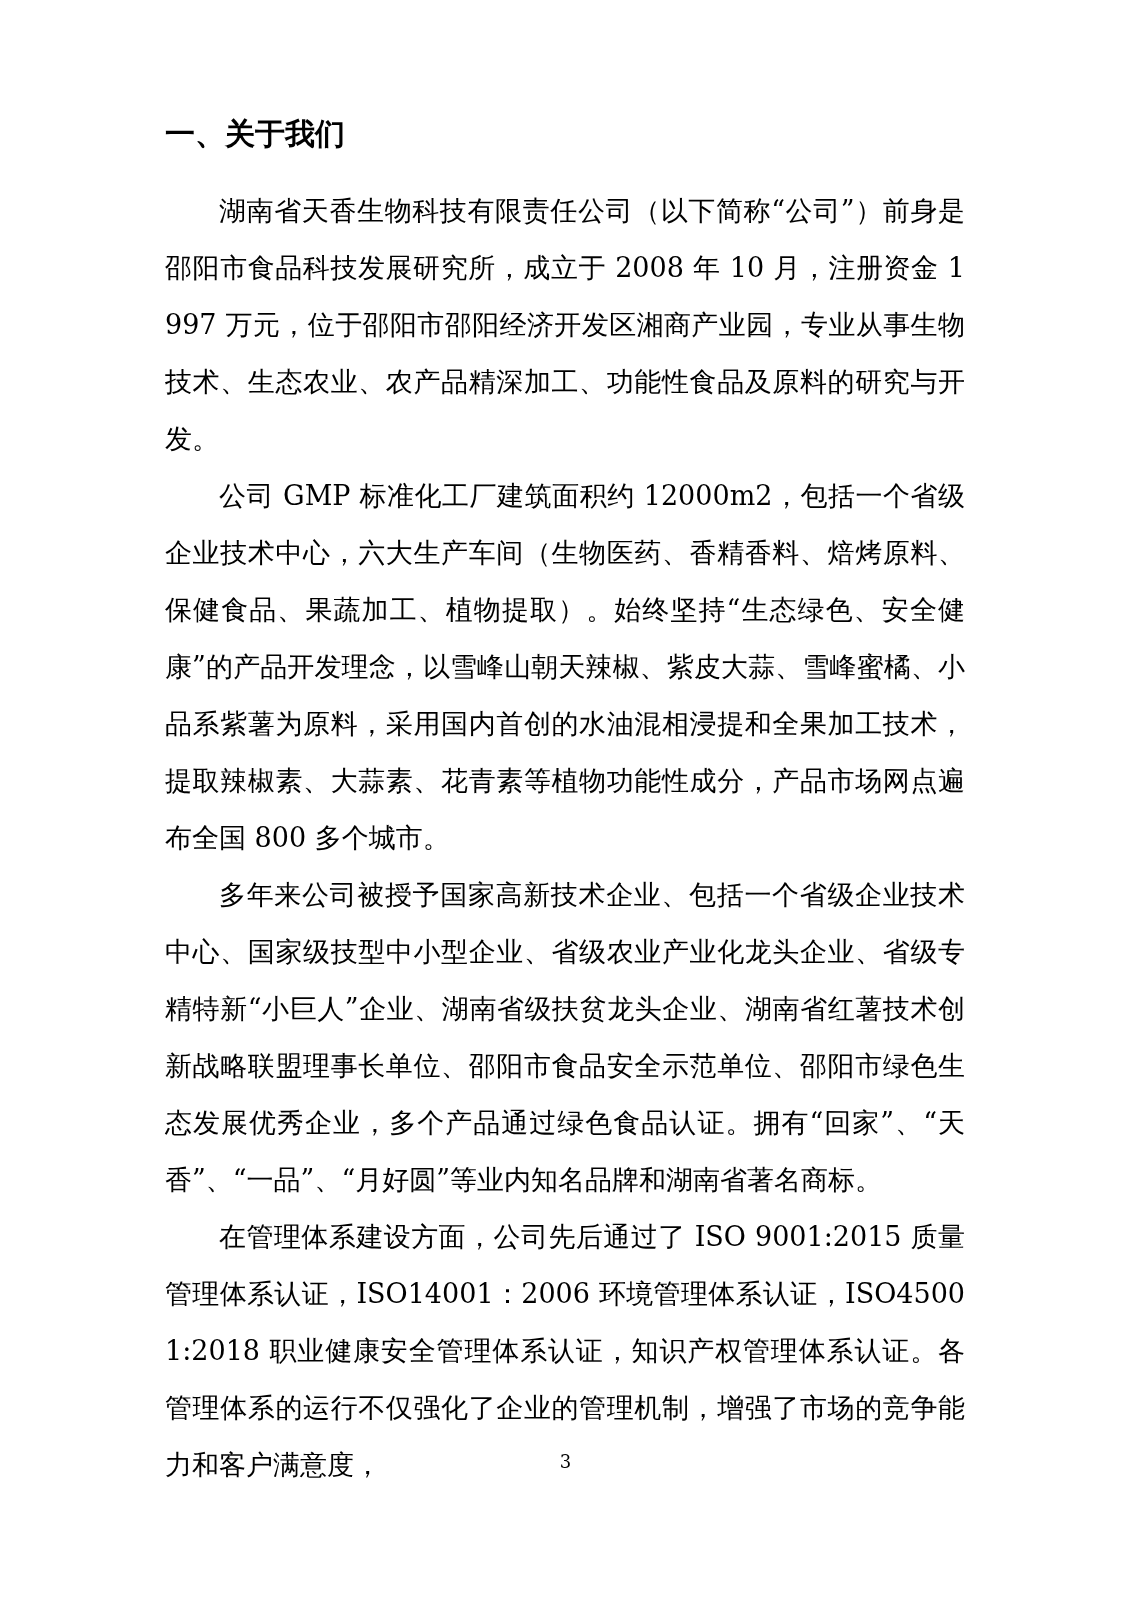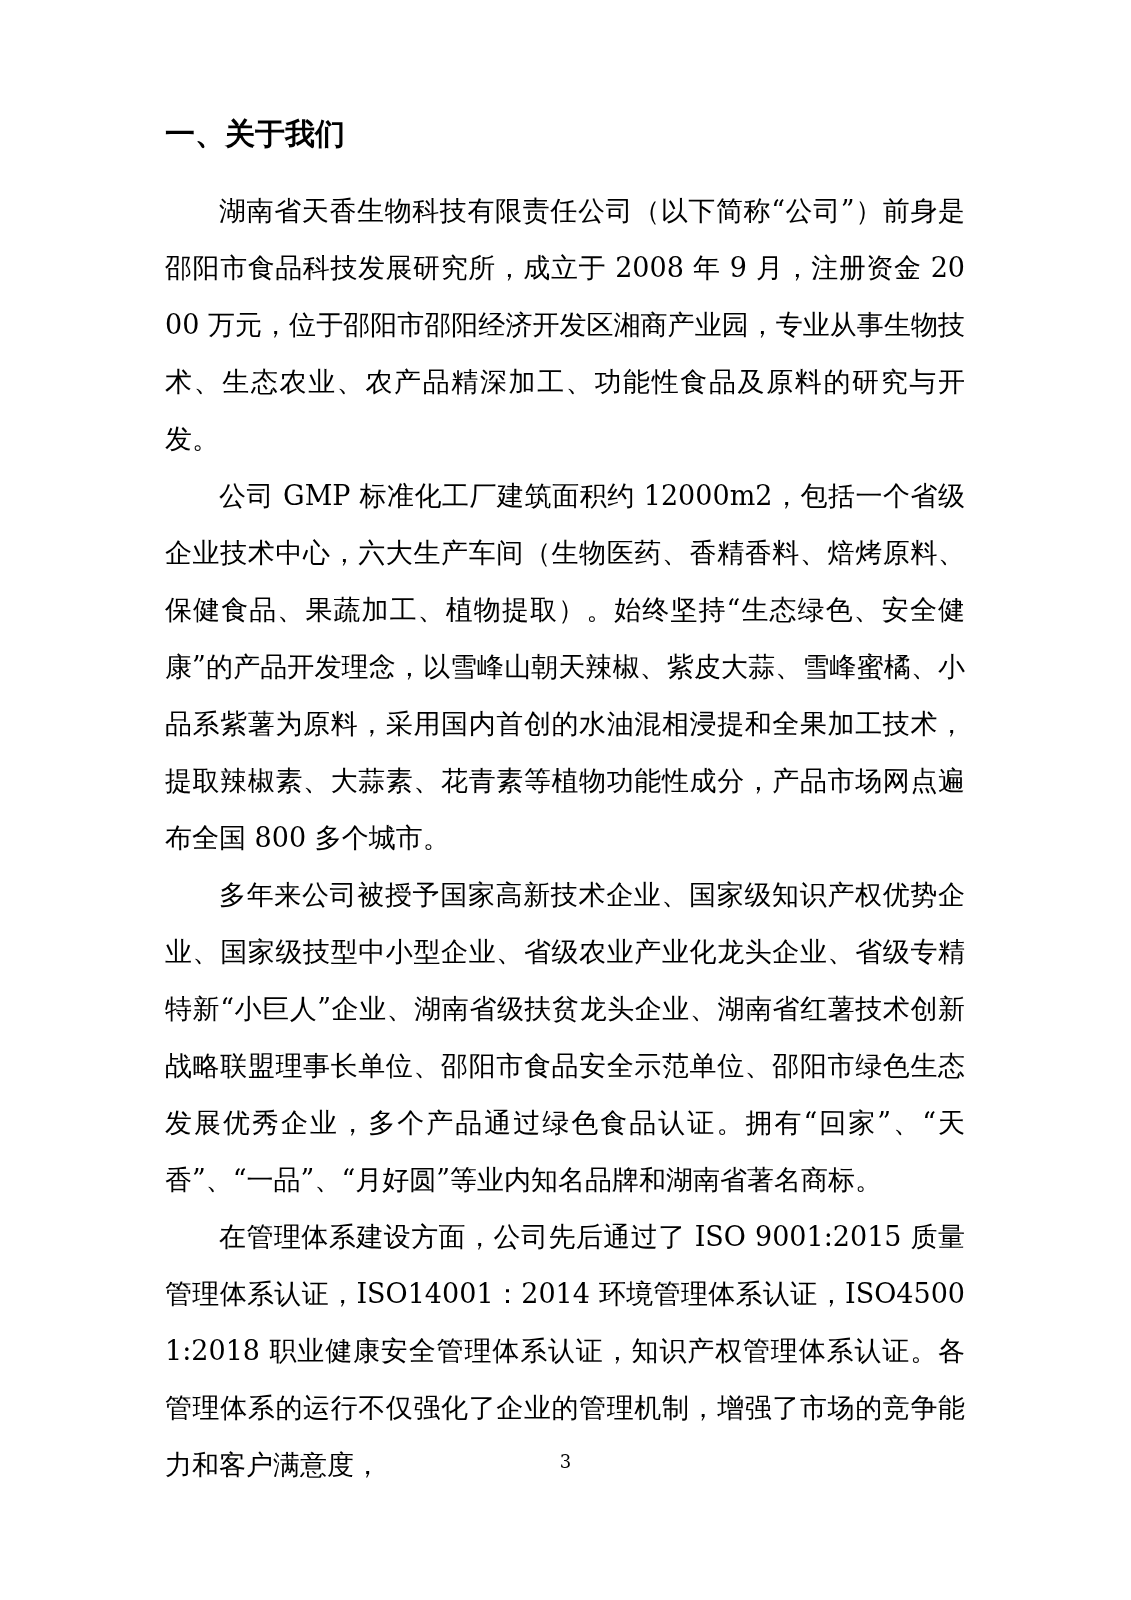--- a/index.html
+++ b/index.html
@@ -53,21 +53,21 @@
     font-size: 18px;
     color: #000000;
   }
 </style>
 </head>
 <body>
 
 <div class="page">
   <div class="content">
     <h1 class="heading">一、关于我们</h1>
-    <p class="para">湖南省天香生物科技有限责任公司（以下简称“公司”）前身是邵阳市食品科技发展研究所，成立于 2008 年 9 月，注册资金 2000 万元，位于邵阳市邵阳经济开发区湘商产业园，专业从事生物技术、生态农业、农产品精深加工、功能性食品及原料的研究与开发。</p>
+    <p class="para">湖南省天香生物科技有限责任公司（以下简称“公司”）前身是邵阳市食品科技发展研究所，成立于 2008 年 10 月，注册资金 1997 万元，位于邵阳市邵阳经济开发区湘商产业园，专业从事生物技术、生态农业、农产品精深加工、功能性食品及原料的研究与开发。</p>
     <p class="para">公司 GMP 标准化工厂建筑面积约 12000m2，包括一个省级企业技术中心，六大生产车间（生物医药、香精香料、焙烤原料、保健食品、果蔬加工、植物提取）。始终坚持“生态绿色、安全健康”的产品开发理念，以雪峰山朝天辣椒、紫皮大蒜、雪峰蜜橘、小品系紫薯为原料，采用国内首创的水油混相浸提和全果加工技术，提取辣椒素、大蒜素、花青素等植物功能性成分，产品市场网点遍布全国 800 多个城市。</p>
-    <p class="para">多年来公司被授予国家高新技术企业、国家级知识产权优势企业、国家级技型中小型企业、省级农业产业化龙头企业、省级专精特新“小巨人”企业、湖南省级扶贫龙头企业、湖南省红薯技术创新战略联盟理事长单位、邵阳市食品安全示范单位、邵阳市绿色生态发展优秀企业，多个产品通过绿色食品认证。拥有“回家”、“天香”、“一品”、“月好圆”等业内知名品牌和湖南省著名商标。</p>
-    <p class="para">在管理体系建设方面，公司先后通过了 ISO 9001:2015 质量管理体系认证，ISO14001：2014 环境管理体系认证，ISO45001:2018 职业健康安全管理体系认证，知识产权管理体系认证。各管理体系的运行不仅强化了企业的管理机制，增强了市场的竞争能力和客户满意度，</p>
+    <p class="para">多年来公司被授予国家高新技术企业、包括一个省级企业技术中心、国家级技型中小型企业、省级农业产业化龙头企业、省级专精特新“小巨人”企业、湖南省级扶贫龙头企业、湖南省红薯技术创新战略联盟理事长单位、邵阳市食品安全示范单位、邵阳市绿色生态发展优秀企业，多个产品通过绿色食品认证。拥有“回家”、“天香”、“一品”、“月好圆”等业内知名品牌和湖南省著名商标。</p>
+    <p class="para">在管理体系建设方面，公司先后通过了 ISO 9001:2015 质量管理体系认证，ISO14001：2006 环境管理体系认证，ISO45001:2018 职业健康安全管理体系认证，知识产权管理体系认证。各管理体系的运行不仅强化了企业的管理机制，增强了市场的竞争能力和客户满意度，</p>
   </div>
   <div class="page-footer">
     <span class="page-number">3</span>
   </div>
 </div>
 
 </body></html>

